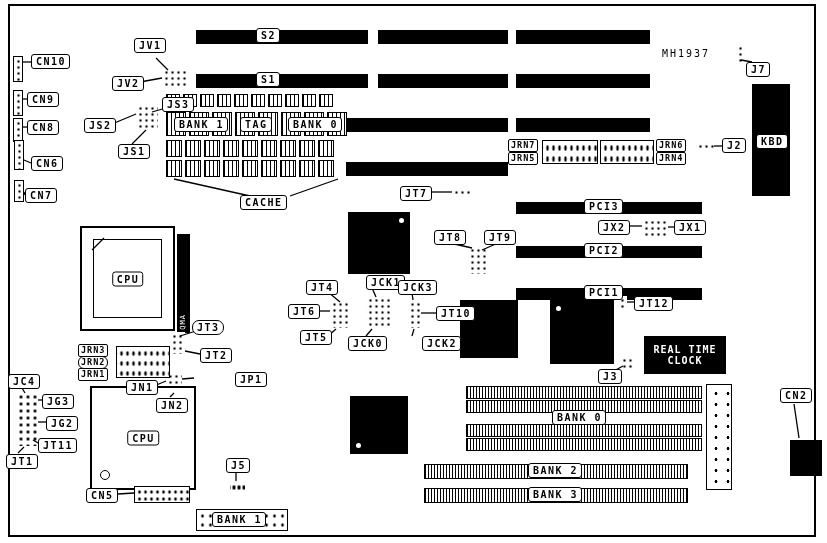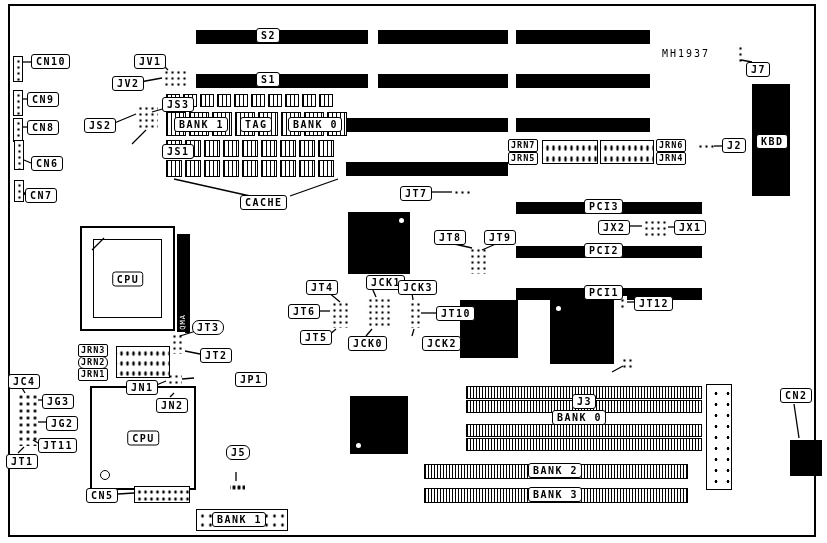--- a/index.html
+++ b/index.html
@@ -153,26 +153,26 @@
   <div class="abs dots outlined" style="left:13px;top:118px;width:10px;height:24px;"></div>
   <div class="abs dots outlined" style="left:14px;top:140px;width:10px;height:30px;"></div>
   <div class="abs dots outlined" style="left:14px;top:180px;width:10px;height:22px;"></div>
   <div class="lbl" style="left:31px;top:54px;">CN10</div>
   <div class="lbl" style="left:27px;top:92px;">CN9</div>
   <div class="lbl" style="left:27px;top:120px;">CN8</div>
   <div class="lbl" style="left:31px;top:156px;">CN6</div>
   <div class="lbl" style="left:25px;top:188px;">CN7</div>
 
   <div class="abs dots" style="left:162px;top:68px;width:26px;height:20px;"></div>
-  <div class="lbl" style="left:134px;top:54px;">JV1</div>
+  <div class="lbl" style="left:134px;top:38px;">JV1</div>
   <div class="lbl" style="left:112px;top:76px;">JV2</div>
   <div class="abs dots" style="left:136px;top:104px;width:22px;height:26px;"></div>
   <div class="lbl" style="left:162px;top:97px;">JS3</div>
   <div class="lbl" style="left:84px;top:118px;">JS2</div>
-  <div class="lbl" style="left:118px;top:144px;margin-left:44px;">JS1</div>
+  <div class="lbl" style="left:118px;top:144px;">JS1</div>
 
   <div class="abs dots outlined" style="left:542px;top:140px;width:56px;height:24px;background-size:6px 11px;"></div>
   <div class="abs dots outlined" style="left:600px;top:140px;width:54px;height:24px;background-size:6px 11px;"></div>
   <div class="lbl sm" style="left:508px;top:139px;">JRN7</div>
   <div class="lbl sm" style="left:508px;top:152px;">JRN5</div>
   <div class="lbl sm" style="left:656px;top:139px;">JRN6</div>
   <div class="lbl sm" style="left:656px;top:152px;">JRN4</div>
 
   <div class="abs dots" style="left:452px;top:188px;width:18px;height:9px;"></div>
   <div class="lbl" style="left:400px;top:186px;">JT7</div>
@@ -204,20 +204,24 @@
   <div class="qfp" style="left:460px;top:300px;width:58px;height:58px;">
     <div class="pin1" style="left:6px;top:6px;"></div>
   </div>
   <div class="qfp" style="left:550px;top:300px;width:64px;height:64px;">
     <div class="pin1" style="left:6px;top:6px;"></div>
   </div>
   <div class="qfp" style="left:350px;top:396px;width:58px;height:58px;">
     <div class="pin1" style="left:6px;bottom:6px;"></div>
   </div>
 
+  <div class="abs" style="left:644px;top:336px;width:82px;height:38px;background:#000;color:#fff;display:flex;flex-direction:column;align-items:center;justify-content:center;font-weight:bold;font-size:10px;letter-spacing:1px;z-index:2;">
+    <span>REAL TIME</span>
+    <span>CLOCK</span>
+  </div>
 
   <div class="abs dots" style="left:330px;top:300px;width:18px;height:28px;"></div>
   <div class="abs dots" style="left:366px;top:296px;width:26px;height:32px;"></div>
   <div class="abs dots" style="left:408px;top:300px;width:12px;height:28px;"></div>
   <div class="lbl" style="left:306px;top:280px;">JT4</div>
   <div class="lbl" style="left:366px;top:275px;text-align:center;">JCK1</div>
   <div class="lbl" style="left:398px;top:280px;">JCK3</div>
   <div class="lbl" style="left:288px;top:304px;">JT6</div>
   <div class="lbl" style="left:436px;top:306px;">JT10</div>
   <div class="lbl" style="left:300px;top:330px;">JT5</div>
@@ -245,26 +249,26 @@
   <div class="lbl" style="left:6px;top:454px;">JT1</div>
 
   <div class="abs" style="left:90px;top:386px;width:106px;height:104px;border:2px solid #000;background:#fff;z-index:2;">
     <div class="abs" style="left:8px;bottom:8px;width:10px;height:10px;border:1px solid #000;border-radius:50%;"></div>
     <div class="lbl" style="left:50%;top:50%;transform:translate(-50%,-50%);">CPU</div>
   </div>
 
   <div class="abs dots outlined" style="left:134px;top:486px;width:56px;height:17px;background-size:6px 7px;"></div>
   <div class="lbl" style="left:86px;top:488px;">CN5</div>
   <div class="abs dots" style="left:230px;top:482px;width:15px;height:8px;background-size:5px 8px;"></div>
-  <div class="lbl" style="left:226px;top:445px;border-radius:6px;">J5</div>
+  <div class="lbl" style="left:226px;top:458px;">J5</div>
   <div class="abs dots outlined" style="left:196px;top:509px;width:92px;height:22px;background-size:8px 9px;"></div>
   <div class="lbl" style="left:212px;top:512px;">BANK 1</div>
 
   <div class="abs dots" style="left:620px;top:356px;width:14px;height:13px;"></div>
-  <div class="lbl" style="left:572px;top:369px;margin-top:25px;">J3</div>
+  <div class="lbl" style="left:598px;top:369px;">J3</div>
 
   <div class="hatch" style="left:466px;top:386px;width:236px;height:13px;"></div>
   <div class="hatch" style="left:466px;top:400px;width:236px;height:13px;"></div>
   <div class="hatch" style="left:466px;top:424px;width:236px;height:13px;"></div>
   <div class="hatch" style="left:466px;top:438px;width:236px;height:13px;"></div>
   <div class="lbl" style="left:552px;top:410px;">BANK 0</div>
 
   <div class="hatch" style="left:424px;top:464px;width:264px;height:15px;"></div>
   <div class="lbl" style="left:528px;top:463px;">BANK 2</div>
   <div class="hatch" style="left:424px;top:488px;width:264px;height:15px;"></div>

